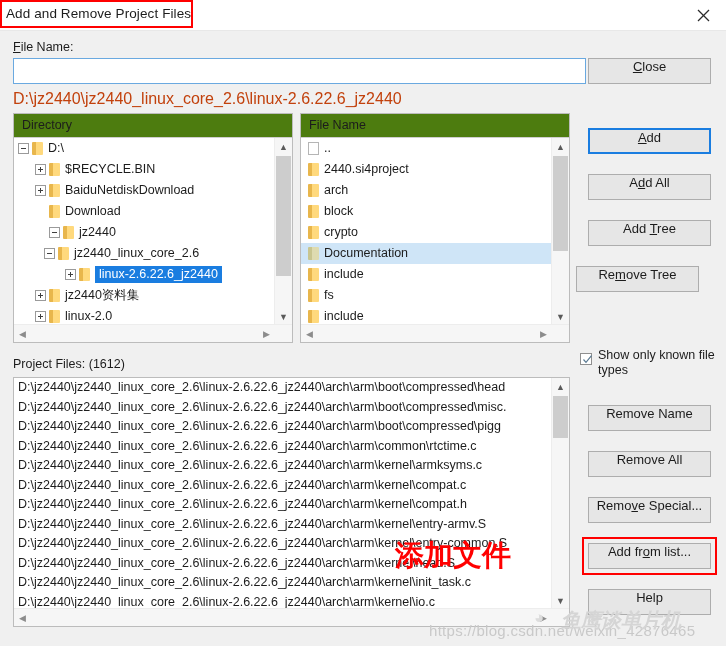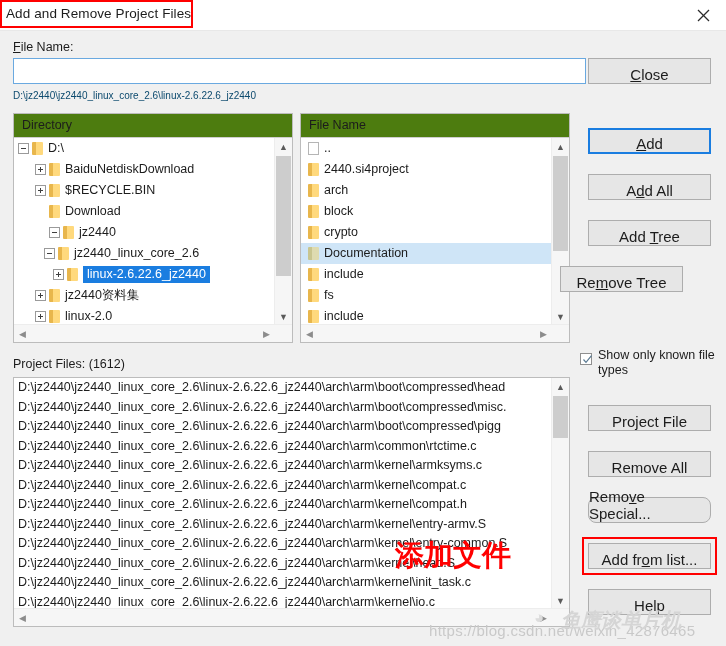--- a/index.html
+++ b/index.html
@@ -24,21 +24,21 @@
 
   
   .lbl{position:absolute;font-size:12.5px;color:#1c1c1c;white-space:nowrap;}
   .uline{text-decoration:underline;}
 
   
   .fname-input{position:absolute;left:13px;top:58px;width:573px;height:26px;
     background:#ffffff;border:1px solid #6aa9e0;box-sizing:border-box;
     font-family:"Liberation Sans",sans-serif;font-size:12.5px;padding:0 4px;color:#1a1a1a;outline:none;}
 
-  .curpath{position:absolute;left:13px;top:90px;font-size:10px;color:#0c4a6e;white-space:nowrap;}
+  .curpath{position:absolute;left:13px;top:90px;font-size:16px;color:#c2410c;white-space:nowrap;}
 
   
   .panel{position:absolute;background:#ffffff;border:1px solid #bcbcbc;box-sizing:border-box;}
   .panel-hdr{position:absolute;left:0;top:0;right:0;height:24px;
     background:#4d7c0f;border-bottom:1px solid #cfcfcf;box-sizing:border-box;
     font-size:12.5px;color:#1c1c1c;padding:4px 0 0 8px;}
   .panel-body{position:absolute;left:0;top:24px;right:17px;bottom:17px;overflow:hidden;background:#fff;}
 
   
   .vsb{position:absolute;top:24px;right:0;width:17px;bottom:17px;background:#f6f6f6;border-left:1px solid #ededed;}
@@ -73,22 +73,22 @@
   .frow{height:21px;line-height:21px;white-space:nowrap;font-size:12.5px;color:#1c1c1c;padding-left:7px;}
   .frow.sel{background:#cfe5f7;}
   .frow.sel .folder:before{background:#c8c58f;}
   .frow.sel .folder:after{background:#dedbb0;}
 
   
   .pf-row{height:19.5px;line-height:19.5px;white-space:nowrap;font-size:12.5px;color:#1c1c1c;padding-left:4px;}
 
   
   .btn{position:absolute;width:123px;height:26px;background:#e6e6e6;border:1px solid #adadad;
-    box-sizing:border-box;font-family:"Liberation Sans",sans-serif;font-size:15px;color:#1c1c1c;
-    display:flex;align-items:flex-end;justify-content:center;cursor:default;}
+    box-sizing:border-box;font-family:"Liberation Sans",sans-serif;font-size:13px;color:#1c1c1c;
+    display:flex;align-items:flex-start;justify-content:center;cursor:default;}
   .btn.focus{border:2px solid #1a7de0;background:#e6e6e6;}
   .btn-redbox{position:absolute;border:2px solid #ff0000;box-sizing:border-box;pointer-events:none;}
 
   
   .cbwrap{position:absolute;left:580px;top:350px;width:140px;}
   .cbbox{position:absolute;left:0;top:3px;width:12px;height:12px;border:1px solid #8f8f8f;background:#fff;box-sizing:border-box;}
   .cbbox svg{position:absolute;left:1px;top:0px;}
   .cbtext{position:absolute;left:18px;top:-2px;width:120px;font-size:12.5px;line-height:15px;color:#1c1c1c;}
 
   
@@ -118,26 +118,26 @@
   <div class="lbl" style="left:13px;top:40px;">
     <span class="uline">F</span><span>ile Name:</span>
   </div>
   <input class="fname-input" type="text" value="" style="">
   <div class="curpath">D:\jz2440\jz2440_linux_core_2.6\linux-2.6.22.6_jz2440</div>
 
   <div class="panel" style="left:13px;top:113px;width:280px;height:230px;">
     <div class="panel-hdr">Directory</div>
     <div class="panel-body" id="dir-body">
         <div class="trow" style="padding-left: 4px;"><span class="tg"></span><span class="folder"></span><span class="tlabel">D:\</span></div>
+        <div class="trow" style="padding-left: 21px;"><span class="tg plus"></span><span class="folder"></span><span class="tlabel">$RECYCLE.BIN</span></div>
         <div class="trow" style="padding-left: 21px;"><span class="tg plus"></span><span class="folder"></span><span class="tlabel">BaiduNetdiskDownload</span></div>
-        <div class="trow" style="padding-left: 21px;"><span class="tg plus"></span><span class="folder"></span><span class="tlabel">$RECYCLE.BIN</span></div>
         <div class="trow" style="padding-left: 21px;"><span class="tg none"></span><span class="folder"></span><span class="tlabel">Download</span></div>
         <div class="trow" style="padding-left: 35px;"><span class="tg"></span><span class="folder"></span><span class="tlabel">jz2440</span></div>
         <div class="trow" style="padding-left: 30px;"><span class="tg"></span><span class="folder"></span><span class="tlabel">jz2440_linux_core_2.6</span></div>
-        <div class="trow" style="padding-left: 39px;"><span class="tg plus"></span><span class="folder"></span><span class="tlabel sel">linux-2.6.22.6_jz2440</span></div>
+        <div class="trow" style="padding-left: 51px;"><span class="tg plus"></span><span class="folder"></span><span class="tlabel sel">linux-2.6.22.6_jz2440</span></div>
         <div class="trow" style="padding-left: 21px;"><span class="tg plus"></span><span class="folder"></span><span class="tlabel">jz2440资料集</span></div>
         <div class="trow" style="padding-left: 21px;"><span class="tg plus"></span><span class="folder"></span><span class="tlabel">linux-2.0</span></div>
       </div>
     <div class="vsb">
       <div class="arrow up">▲</div>
       <div class="thumb" style="top:18px;height:120px;"></div>
       <div class="arrow dn">▼</div>
     </div>
     <div class="hsb">
       <div class="arrow lf">◀</div>
@@ -204,40 +204,40 @@
   </div>
   <div class="btn focus" style="left:588px;top:128px;">
     <span><span class="uline">A</span>dd</span>
   </div>
   <div class="btn" style="left:588px;top:174px;">
     <span>A<span class="uline">d</span>d All</span>
   </div>
   <div class="btn" style="left:588px;top:220px;">
     <span>Add <span class="uline">T</span>ree</span>
   </div>
-  <div class="btn" style="left:560px;top:266px;">
+  <div class="btn" style="left:576px;top:266px;">
     <span>Re<span class="uline">m</span>ove Tree</span>
   </div>
 
   <div class="cbwrap">
     <div class="cbbox">
       <svg width="11" height="11" viewBox="0 0 11 11">
         <polyline points="1.5,5.5 4,8.3 9.5,1.6" fill="none" stroke="#5a7a92" stroke-width="1.2"></polyline>
       </svg>
     </div>
     <div class="cbtext">Show only known file types</div>
   </div>
 
   <div class="btn" style="left:588px;top:405px;">
-    <span>Project File</span>
+    <span>Remove Name</span>
   </div>
   <div class="btn" style="left:588px;top:451px;">
     <span>Remove All</span>
   </div>
-  <div class="btn" style="left:588px;top:497px;border-radius:8px;">
+  <div class="btn" style="left:588px;top:497px;">
     <span>Remo<span class="uline">v</span>e Special...</span>
   </div>
   <div class="btn" style="left:588px;top:543px;">
     <span>Add fr<span class="uline">o</span>m list...</span>
   </div>
   <div class="btn-redbox" style="left:582px;top:537px;width:135px;height:38px;"></div>
   <div class="btn" style="left:588px;top:589px;">
     <span>Help</span>
   </div>
 

